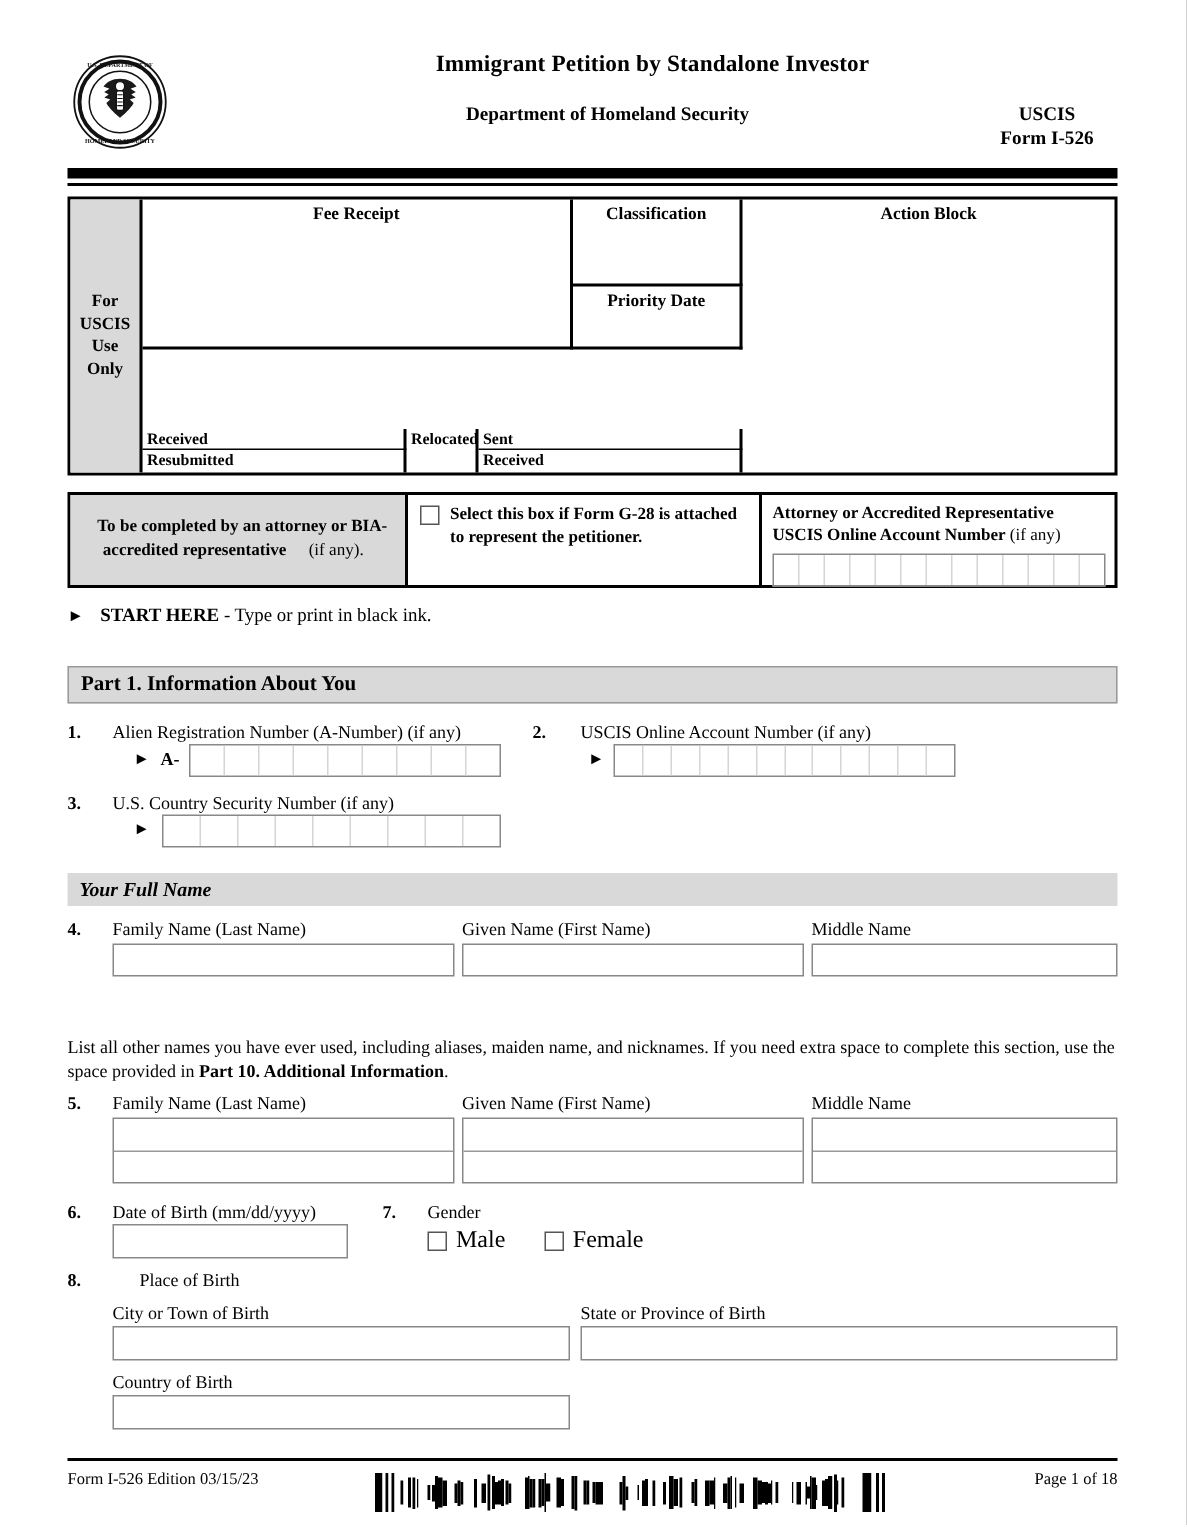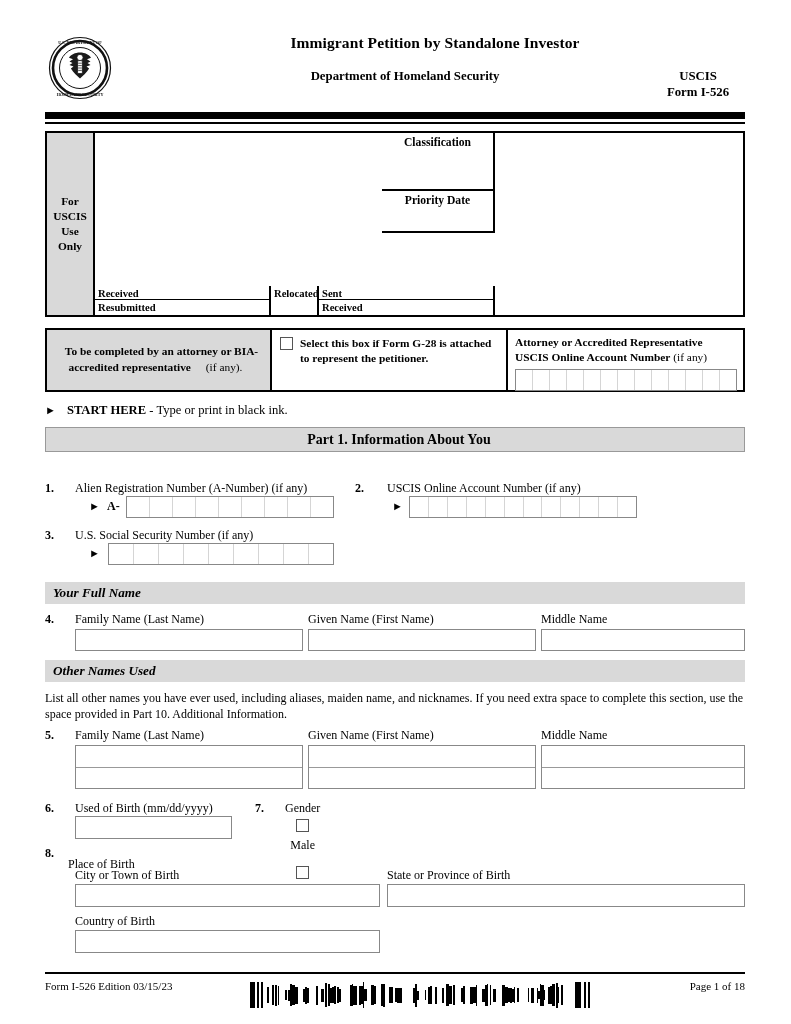--- a/index.html
+++ b/index.html
@@ -345,29 +345,28 @@
     position: absolute;
     left: 0; right: 0;
     top: 50%;
     height: 1px;
     background: #999;
   }
   .tri {
     position: absolute;
     font-size: 11px;
   }
-  .bold { font-weight: normal; }
+  .bold { font-weight: bold; }
 
   .cb-row {
     position: absolute;
     display: flex;
     align-items: center;
-    font-size: 12px;
+    font-size: 16px;
     gap: 6px;
-    flex-direction: column;
   }
   .cb-row .gap { width: 14px; }
 
   
   .footer-rule {
     position: absolute;
     left: 45px;
     top: 972px;
     width: 700px;
     height: 2px;
@@ -444,25 +443,31 @@
 
   <div class="uscis-table">
     <div class="cell for-uscis">
       <span>
         <span>For</span><br>
         <span>USCIS</span><br>
         <span>Use</span><br>
         <span>Only</span>
       </span>
     </div>
+    <div class="cell fee-receipt">
+      <div class="cell-label">Fee Receipt</div>
+    </div>
     <div class="cell priority-date">
       <div class="cell-label">Priority Date</div>
     </div>
     <div class="cell classification">
       <div class="cell-label">Classification</div>
+    </div>
+    <div class="cell action-block">
+      <div class="cell-label">Action Block</div>
     </div>
     <div class="cell rec-received">
       <div class="cell-label-left">Received</div>
     </div>
     <div class="cell rec-resubmitted">
       <div class="cell-label-left">Resubmitted</div>
     </div>
     <div class="cell rec-relocated">
       <div class="cell-label-left">Relocated</div>
     </div>
@@ -505,21 +510,21 @@
           <i></i>
           <i></i>
         </div>
     </div>
   </div>
 
   <div class="start-here">
     <span class="arrow">►</span><span>START HERE</span><span class="lite"> - Type or print in black ink.</span>
   </div>
 
-  <div class="part-bar" style="top:427px;justify-content:center;">
+  <div class="part-bar" style="top:444px;">
     <span>Part 1.  Information About You</span>
   </div>
 
 
   <div class="num" style="left:45px; top:481px;">1.</div>
   <div class="lbl" style="left:75px; top:481px;">Alien Registration Number (A-Number) (if any)</div>
   <div class="tri" style="left:89px; top:500px;">►</div>
   <div class="num" style="left:107px; top:499px;">A-</div>
   <div class="comb" style="left:126px; top:496px; width:208px; position:absolute;">
       <i></i>
@@ -545,21 +550,21 @@
       <i></i>
       <i></i>
       <i></i>
       <i></i>
       <i></i>
       <i></i>
       <i></i>
     </div>
 
   <div class="num" style="left:45px; top:528px;">3.</div>
-  <div class="lbl" style="left:75px; top:528px;">U.S. Social Security Number (if any)</div>
+  <div class="lbl" style="left:75px; top:528px;">U.S. Country Security Number (if any)</div>
   <div class="tri" style="left:89px; top:547px;">►</div>
   <div class="comb" style="left:108px; top:543px; width:226px; position:absolute;">
       <i></i>
       <i></i>
       <i></i>
       <i></i>
       <i></i>
       <i></i>
       <i></i>
       <i></i>
@@ -571,57 +576,54 @@
   </div>
 
   <div class="num" style="left:45px; top:612px;">4.</div>
   <div class="lbl" style="left:75px; top:612px;">Family Name (Last Name)</div>
   <div class="lbl" style="left:308px; top:612px;">Given Name (First Name)</div>
   <div class="lbl" style="left:541px; top:612px;">Middle Name</div>
   <div class="box" style="left:75px; top:629px; width:228px; height:22px;"></div>
   <div class="box" style="left:308px; top:629px; width:228px; height:22px;"></div>
   <div class="box" style="left:541px; top:629px; width:204px; height:22px;"></div>
 
-  <div class="sub-bar" style="top:660px;">
-    <span>Other Names Used</span>
-  </div>
 
   <div class="txt" style="left:45px; top:690px; width:700px;"><span>List all other names you have ever used, including aliases, maiden name, and nicknames.  If you need extra space to complete this section, use the space provided in </span><span class="bold">Part 10. Additional Information</span><span>.</span></div>
 
   <div class="num" style="left:45px; top:728px;">5.</div>
   <div class="lbl" style="left:75px; top:728px;">Family Name (Last Name)</div>
   <div class="lbl" style="left:308px; top:728px;">Given Name (First Name)</div>
   <div class="lbl" style="left:541px; top:728px;">Middle Name</div>
 
   <div class="box-2row" style="left:75px; top:745px; width:228px; height:44px;">
     <div class="divider"></div>
   </div>
   <div class="box-2row" style="left:308px; top:745px; width:228px; height:44px;">
     <div class="divider"></div>
   </div>
   <div class="box-2row" style="left:541px; top:745px; width:204px; height:44px;">
     <div class="divider"></div>
   </div>
 
   <div class="num" style="left:45px; top:801px;">6.</div>
-  <div class="lbl" style="left:75px; top:801px;">Used of Birth (mm/dd/yyyy)</div>
+  <div class="lbl" style="left:75px; top:801px;">Date of Birth (mm/dd/yyyy)</div>
   <div class="box" style="left:75px; top:816px; width:157px; height:23px;"></div>
 
   <div class="num" style="left:255px; top:801px;">7.</div>
   <div class="lbl" style="left:285px; top:801px;">Gender</div>
   <div class="cb-row" style="left:285px; top:818px;">
     <div class="chk"></div>
     <span>Male</span>
     <span class="gap"></span>
     <div class="chk"></div>
     <span>Female</span>
   </div>
 
   <div class="num" style="left:45px; top:846px;">8.</div>
-  <div class="lbl" style="left:68px; top:846px;margin-top:11px;">Place of Birth</div>
+  <div class="lbl" style="left:93px; top:846px;">Place of Birth</div>
 
   <div class="lbl" style="left:75px; top:868px;">City or Town of Birth</div>
   <div class="lbl" style="left:387px; top:868px;">State or Province of Birth</div>
   <div class="box" style="left:75px; top:884px; width:305px; height:23px;"></div>
   <div class="box" style="left:387px; top:884px; width:358px; height:23px;"></div>
 
   <div class="lbl" style="left:75px; top:914px;">Country of Birth</div>
   <div class="box" style="left:75px; top:930px; width:305px; height:23px;"></div>
 
   <div class="footer-rule"></div>

